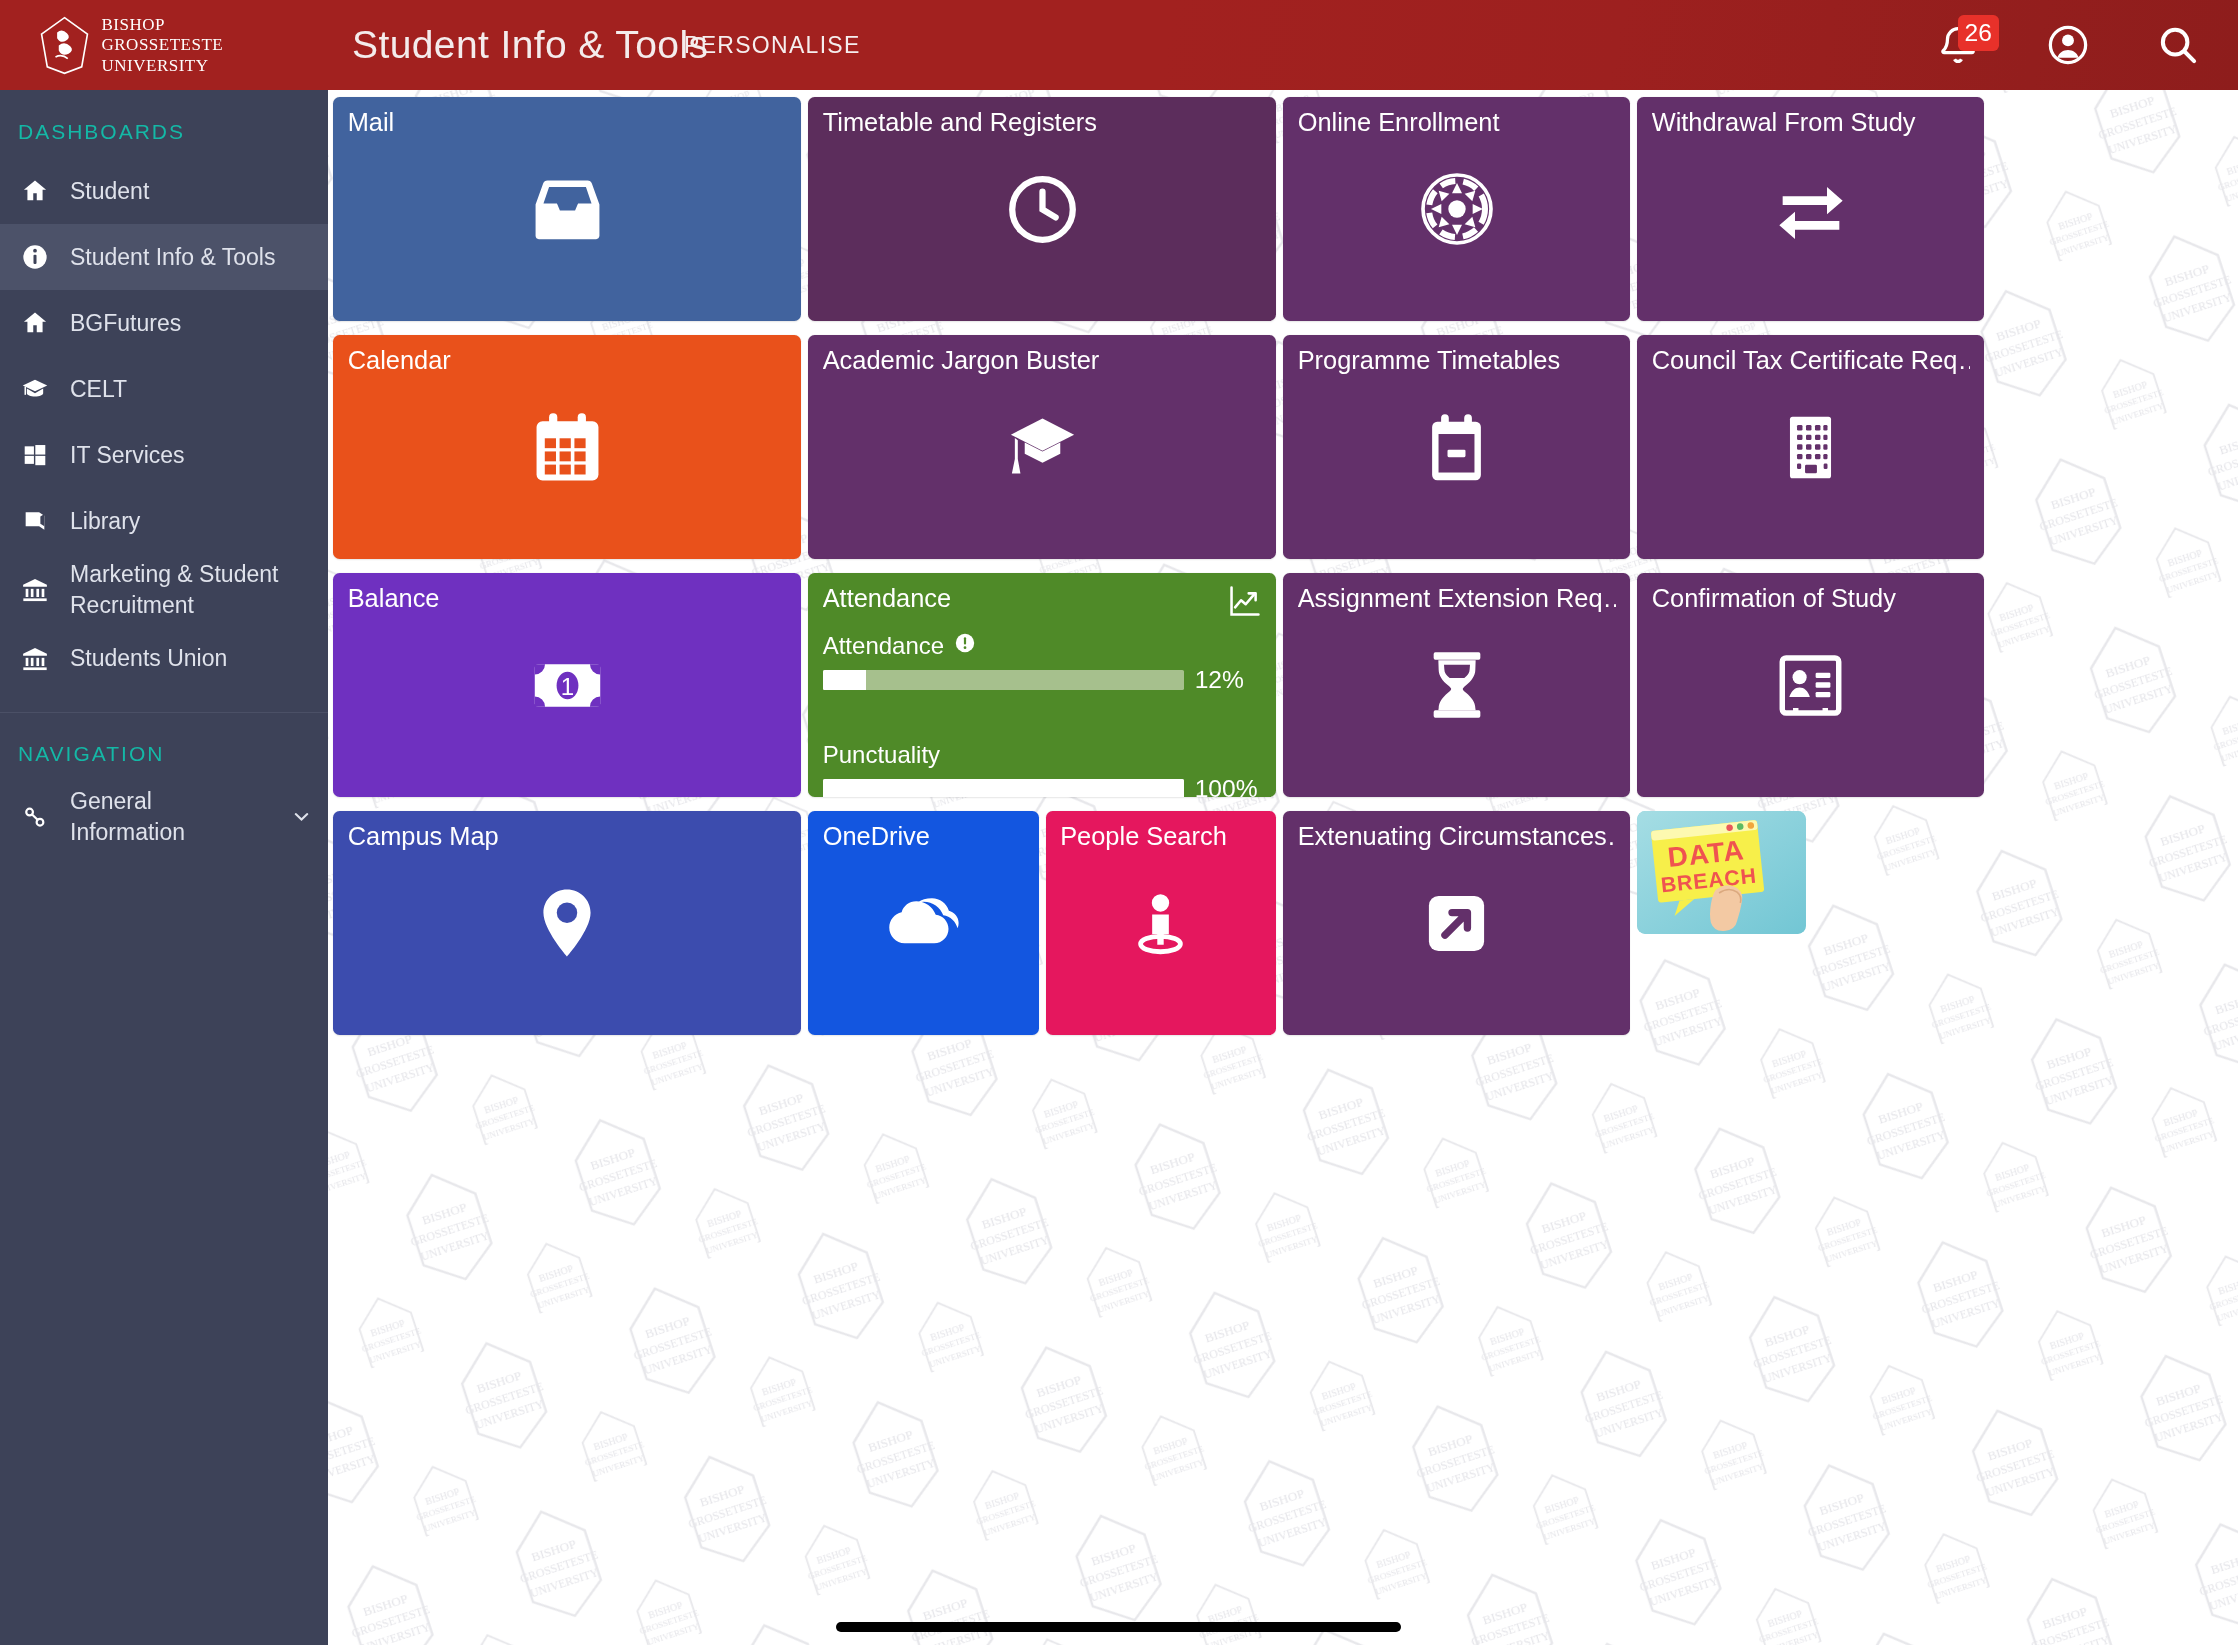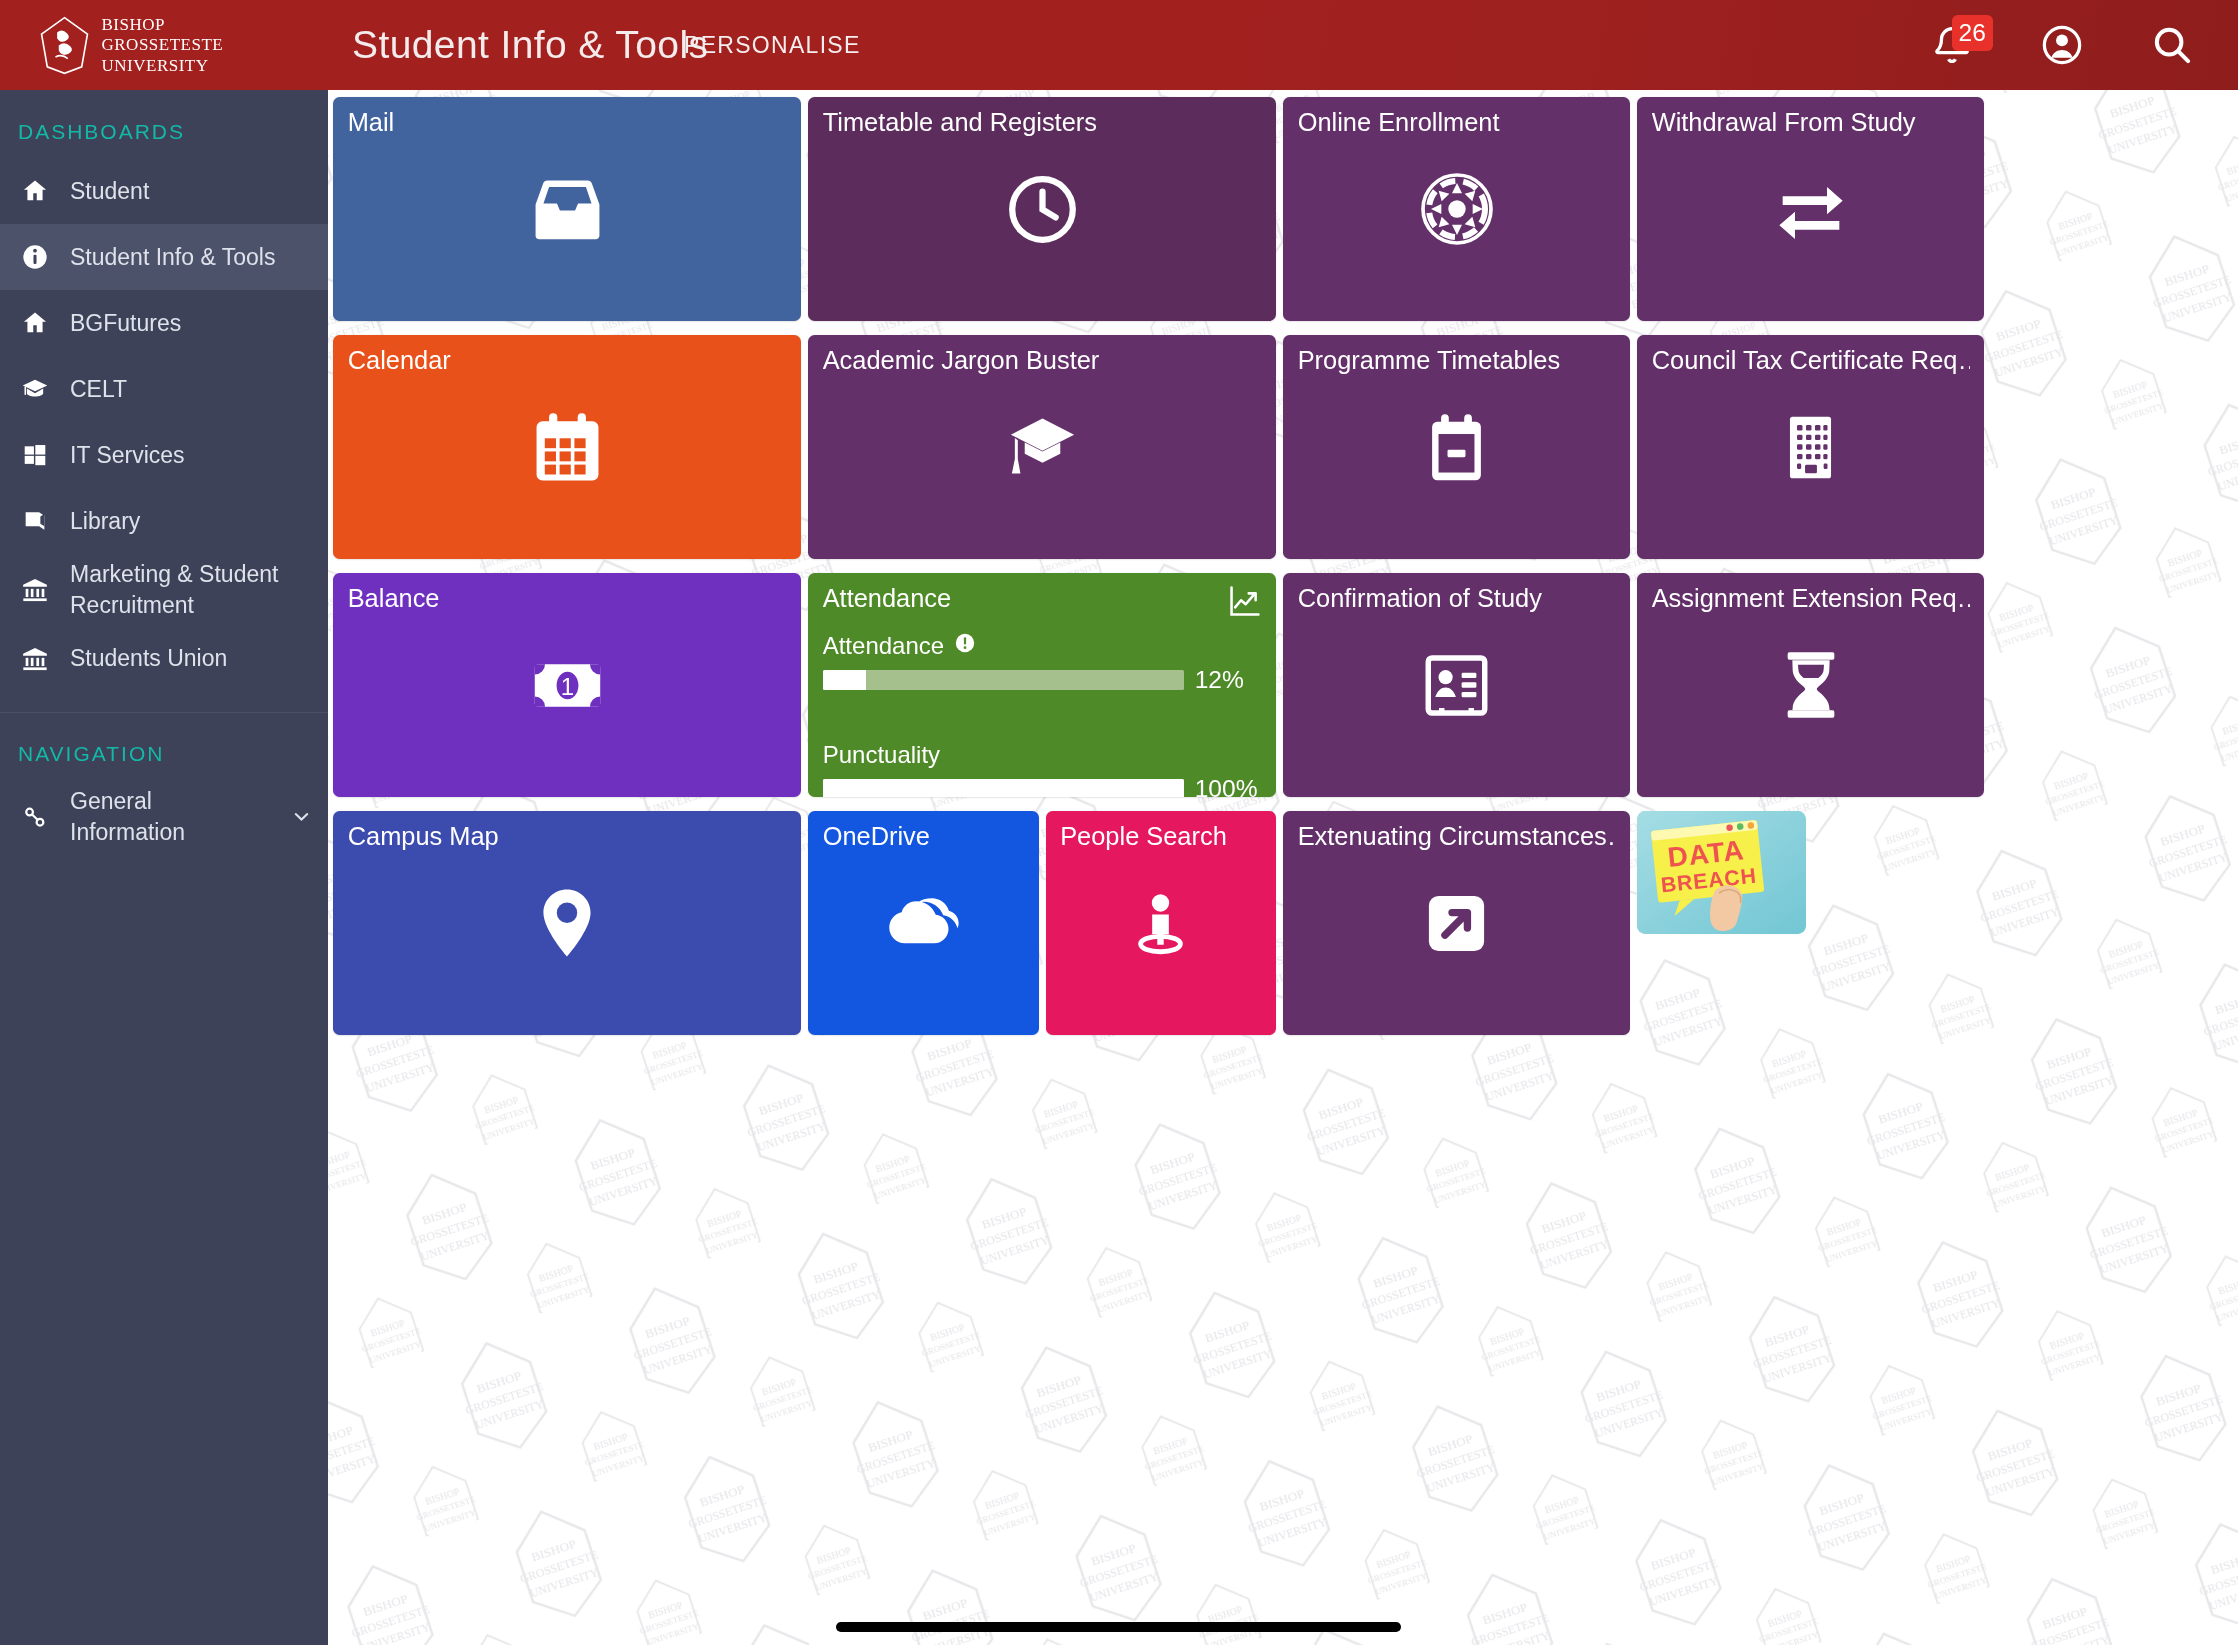--- a/index.html
+++ b/index.html
@@ -57,21 +57,21 @@
     position: absolute; left: 684px; top: 50%;
     transform: translateY(-50%);
     color: #f5eeee;
     font-size: 23px;
     letter-spacing: 1.3px;
     font-weight: 400;
     white-space: nowrap;
     cursor: pointer;
   }
   .topbar-icons {
-    position: absolute; right: 44px; top: 50%;
+    position: absolute; right: 38px; top: 50%;
     transform: translateY(-50%);
     display: flex; align-items: flex-start; gap: 64px;
   }
   .tb-icon { position: relative; width: 46px; height: 46px; cursor: pointer; }
   .tb-icon svg { width: 46px; height: 46px; display: block; }
   #notif-badge {
     position: absolute; left: 23px; top: -6.6px;
     min-width: 39px; height: 36px;
     background: #e8312a;
     border-radius: 5.7px;
@@ -556,44 +556,44 @@
               <div class="att-bar-fill" id="att-fill-1" style="width: 100%;"></div>
             </div>
             <div class="att-pct">100%</div>
           </div>
         </div>
       </div>
     </div>
 
     <div class="cell">
       <div class="tile" style="background:#63306a">
+        <div class="tile-title">Assignment Extension Req…</div>
+        <div class="tile-ico">
+          <svg viewBox="0 0 24 24" width="80" height="80" fill="#ffffff">
+            <rect x="5" y="2.2" width="14" height="2.2" rx="0.5"></rect>
+            <rect x="5" y="19.6" width="14" height="2.2" rx="0.5"></rect>
+            <path d="M6.4 4.6h11.2l-.1 2.8c0 1.9-1.3 3.4-2.7 4.6-1.4 1.2-1.4 1.2 0 2.4 1.4 1.2 2.7 2.7 2.7 4.6l.1 0.6H6.4l.1-.6c0-1.9 1.3-3.4 2.7-4.6 1.4-1.2 1.4-1.2 0-2.4C7.8 10.8 6.5 9.3 6.5 7.4z"></path>
+            <path d="M8.1 5.9h7.8l-.1 1.4c0 1.1-.6 1.8-1.6 2.6H9.8c-1-.8-1.6-1.5-1.6-2.6z" fill="#63306a"></path>
+          </svg>
+        </div>
+      </div>
+    </div>
+
+    <div class="cell">
+      <div class="tile" style="background:#63306a">
         <div class="tile-title">Confirmation of Study</div>
         <div class="tile-ico">
           <svg viewBox="0 0 24 24" width="77" height="77" fill="none" stroke="#ffffff" stroke-width="1.7">
             <rect x="3.2" y="3.4" width="17.6" height="17.2" rx="1.2"></rect>
             <circle cx="8.6" cy="9.4" r="2.2" fill="#ffffff" stroke="none"></circle>
             <path d="M5.4 15.6c.6-2 1.8-3 3.2-3s2.6 1 3.2 3z" fill="#ffffff" stroke="none"></path>
             <rect x="13.6" y="8" width="4.6" height="1.7" fill="#ffffff" stroke="none" rx="0.4"></rect>
             <rect x="13.6" y="11" width="4.6" height="1.7" fill="#ffffff" stroke="none" rx="0.4"></rect>
             <rect x="13.6" y="14" width="4.6" height="1.7" fill="#ffffff" stroke="none" rx="0.4"></rect>
             <path d="M7.4 19v1.6M16.6 19v1.6"></path>
-          </svg>
-        </div>
-      </div>
-    </div>
-
-    <div class="cell">
-      <div class="tile" style="background:#63306a">
-        <div class="tile-title">Assignment Extension Req…</div>
-        <div class="tile-ico">
-          <svg viewBox="0 0 24 24" width="80" height="80" fill="#ffffff">
-            <rect x="5" y="2.2" width="14" height="2.2" rx="0.5"></rect>
-            <rect x="5" y="19.6" width="14" height="2.2" rx="0.5"></rect>
-            <path d="M6.4 4.6h11.2l-.1 2.8c0 1.9-1.3 3.4-2.7 4.6-1.4 1.2-1.4 1.2 0 2.4 1.4 1.2 2.7 2.7 2.7 4.6l.1 0.6H6.4l.1-.6c0-1.9 1.3-3.4 2.7-4.6 1.4-1.2 1.4-1.2 0-2.4C7.8 10.8 6.5 9.3 6.5 7.4z"></path>
-            <path d="M8.1 5.9h7.8l-.1 1.4c0 1.1-.6 1.8-1.6 2.6H9.8c-1-.8-1.6-1.5-1.6-2.6z" fill="#63306a"></path>
           </svg>
         </div>
       </div>
     </div>
 
     <div class="cell">
       <div class="tile" style="background:#3c4cae">
         <div class="tile-title">Campus Map</div>
         <div class="tile-ico">
           <svg viewBox="0 0 24 24" width="82" height="82" fill="#ffffff">

